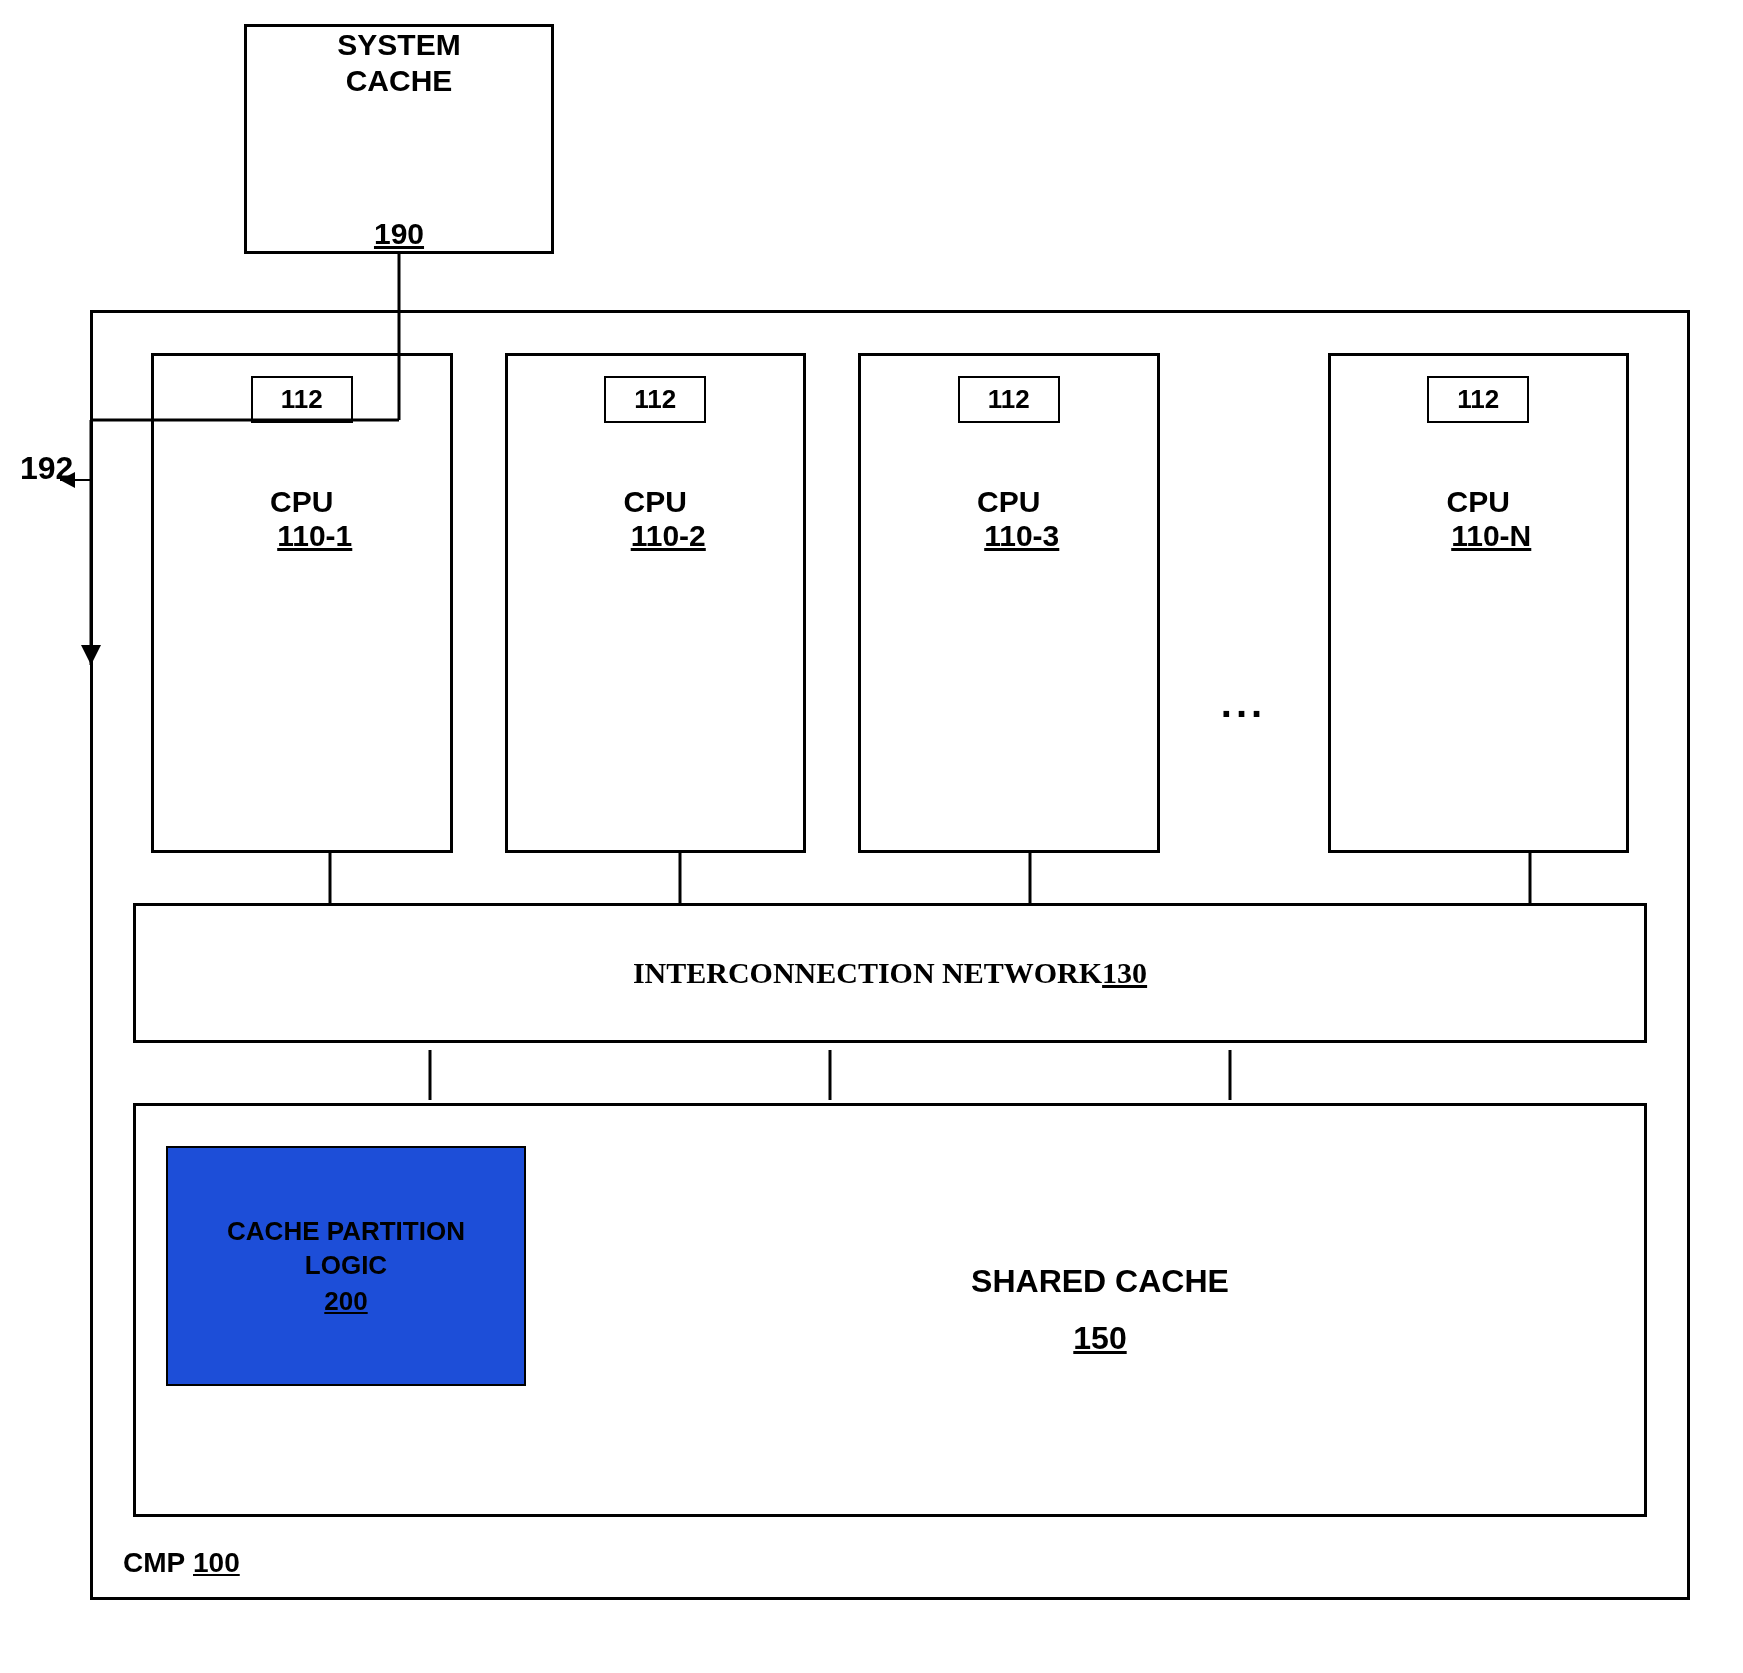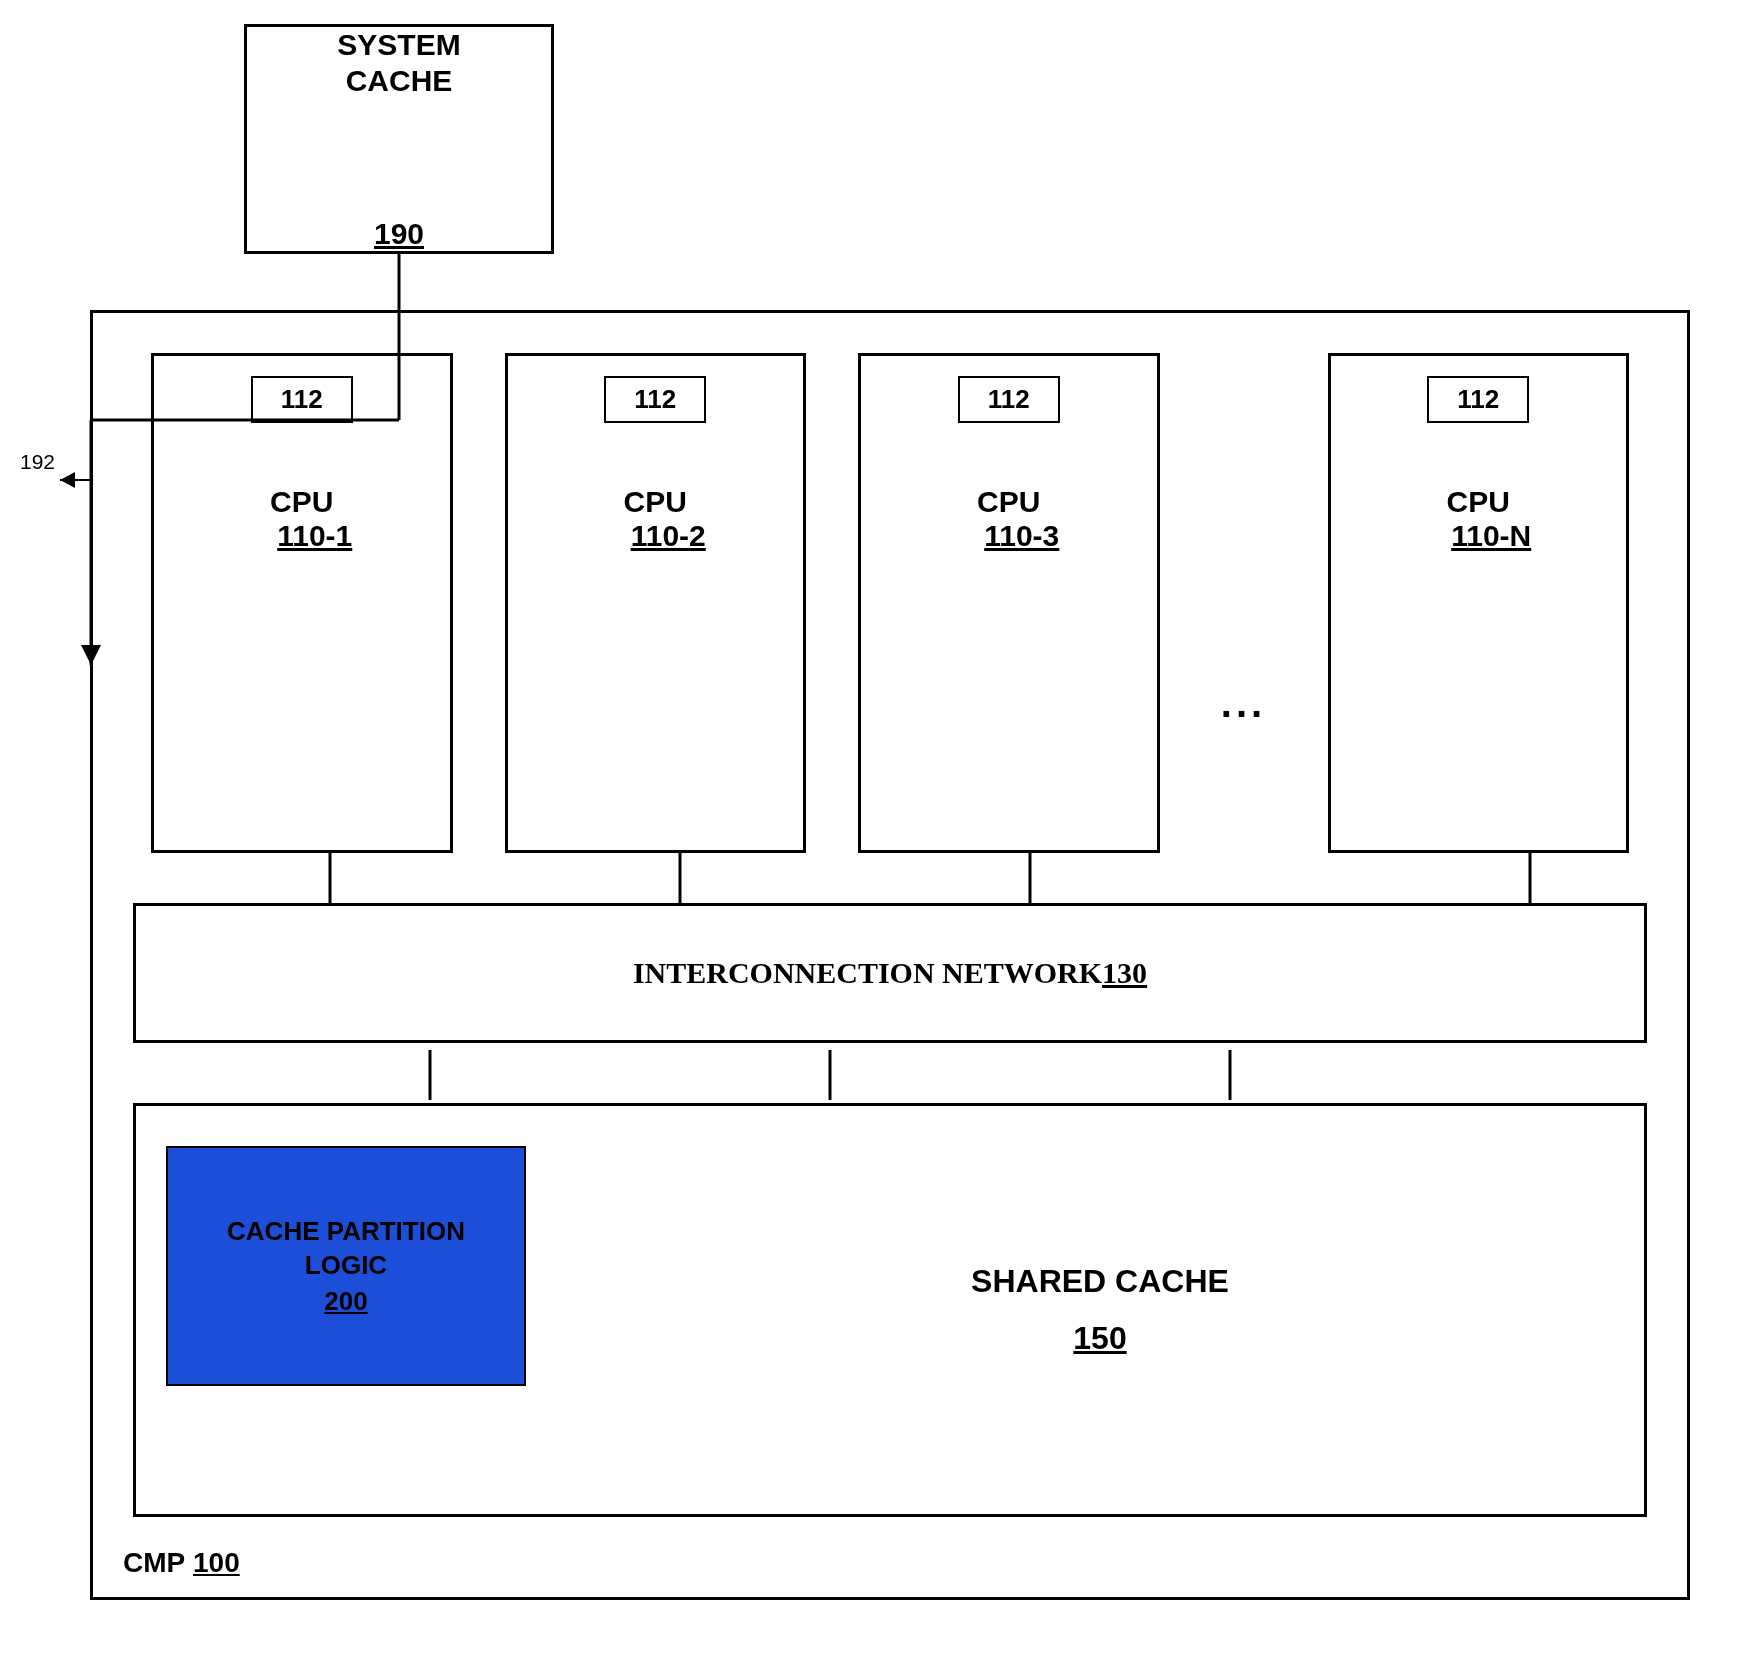--- a/index.html
+++ b/index.html
@@ -234,22 +234,22 @@
       width: 1743px;
       height: 1673px;
       pointer-events: none;
     }
 
     
     .label-192 {
       position: absolute;
       top: 450px;
       left: 20px;
-      font-size: 21px;
-      font-weight: normal;
+      font-size: 32px;
+      font-weight: bold;
     }
   </style>
 </head>
 <body>
 
 <div class="diagram-container">
 
   <div class="system-memory-box">
     <div class="system-memory-label">
       <span>SYSTEM</span><br>

